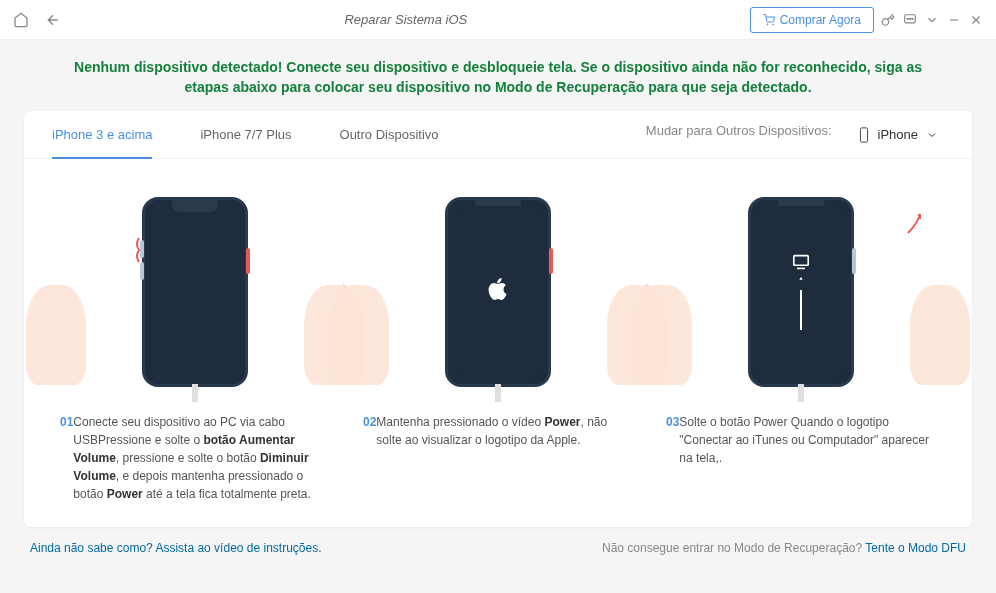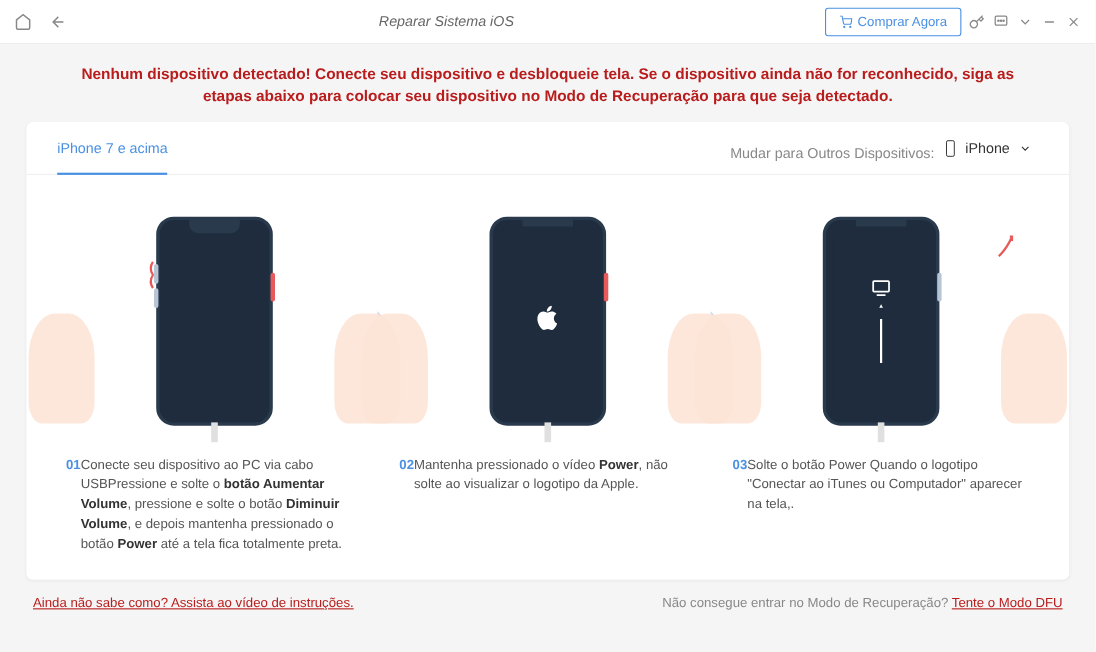--- a/index.html
+++ b/index.html
@@ -6,29 +6,29 @@
     body { font-family: -apple-system, BlinkMacSystemFont, "Segoe UI", Arial, sans-serif; background: #f5f5f5; width: 996px; height: 593px; overflow: hidden; }
     
     .titlebar { height: 40px; background: #fff; display: flex; align-items: center; padding: 0 12px; border-bottom: 1px solid #eee; }
     .titlebar-left { display: flex; align-items: center; gap: 14px; }
     .titlebar-icon { width: 18px; height: 18px; display: flex; align-items: center; justify-content: center; color: #888; cursor: pointer; }
     .titlebar-title { flex: 1; text-align: center; color: #666; font-size: 13px; font-style: italic; }
     .titlebar-right { display: flex; align-items: center; gap: 6px; }
     .buy-btn { border: 1px solid #4a90e2; color: #4a90e2; background: #fff; padding: 5px 12px; border-radius: 3px; font-size: 12px; display: flex; align-items: center; gap: 5px; cursor: pointer; }
     .win-icon { width: 16px; height: 16px; display: flex; align-items: center; justify-content: center; color: #888; cursor: pointer; }
     
-    .notice { padding: 18px 60px 14px; text-align: center; font-size: 14px; font-weight: 600; color: #b91c1c; line-height: 1.4; }
+    .notice { padding: 18px 60px 14px; text-align: center; font-size: 14px; font-weight: 600; color: #15803d; line-height: 1.4; }
     
     .card { background: #fff; margin: 0 24px; border-radius: 6px; box-shadow: 0 1px 3px rgba(0,0,0,0.05); padding: 0; }
     
     .tabs-row { display: flex; align-items: center; padding: 0 28px; border-bottom: 1px solid #f0f0f0; }
     .tab { padding: 16px 0; margin-right: 48px; font-size: 13px; color: #666; cursor: pointer; position: relative; }
     .tab.active { color: #4a90e2; }
     .tab.active::after { content: ''; position: absolute; bottom: -1px; left: 0; right: 0; height: 2px; background: #4a90e2; }
-    .device-switch { margin-left: auto; display: flex; align-items: flex-end; gap: 2px; font-size: 13px; color: #888; }
+    .device-switch { margin-left: auto; display: flex; align-items: flex-start; gap: 20px; font-size: 13px; color: #888; }
     .device-select { display: flex; align-items: center; gap: 8px; color: #333; cursor: pointer; padding: 4px 6px; }
     
     .steps { display: flex; align-items: flex-start; justify-content: space-between; padding: 30px 36px 24px; }
     .step { width: 270px; }
     .step-img { height: 206px; display: flex; align-items: center; justify-content: center; position: relative; margin-bottom: 18px; }
     .arrow { width: 30px; display: flex; align-items: center; justify-content: center; margin-top: 90px; }
     
     .phone { width: 106px; height: 190px; background: #1e2c3e; border-radius: 16px; position: relative; border: 3px solid #2a3a4d; }
     .phone-notch { position: absolute; top: 0; left: 50%; transform: translateX(-50%); width: 46px; height: 12px; background: #2a3a4d; border-radius: 0 0 8px 8px; }
     .phone-screen { position: absolute; top: 6px; left: 6px; right: 6px; bottom: 6px; background: #1e2c3e; border-radius: 10px; display: flex; flex-direction: column; align-items: center; justify-content: center; }
@@ -43,21 +43,21 @@
     .vol-up { left: -5px; top: 40px; }
     .vol-down { left: -5px; top: 62px; }
     .pwr-btn { position: absolute; right: -5px; top: 48px; width: 4px; height: 26px; background: #e85a5a; border-radius: 2px; }
     .red-accent { position: absolute; }
     
     .step-text { display: flex; font-size: 12px; line-height: 1.5; color: #555; }
     .step-num { color: #4a90e2; font-weight: 600; }
     .step-desc b { font-weight: 600; color: #333; }
     
     .footer { display: flex; justify-content: space-between; padding: 14px 30px 10px; font-size: 12px; }
-    .footer-link { color: #b91c1c; text-decoration: underline; cursor: pointer; }
+    .footer-link { color: #0369a1; cursor: pointer; }
     .footer-right { color: #888; }
   </style>
 </head>
 <body>
 
 <div class="titlebar">
   <div class="titlebar-left">
     <div class="titlebar-icon">
       <svg width="16" height="16" viewBox="0 0 24 24" fill="none" stroke="currentColor" stroke-width="2">
           <path d="M3 9l9-7 9 7v11a2 2 0 01-2 2H5a2 2 0 01-2-2z"></path>
@@ -108,21 +108,23 @@
           <line x1="6" y1="6" x2="18" y2="18"></line>
         </svg>
     </div>
   </div>
 </div>
 
 <div class="notice">Nenhum dispositivo detectado! Conecte seu dispositivo e desbloqueie tela. Se o dispositivo ainda não for reconhecido, siga as etapas abaixo para colocar seu dispositivo no Modo de Recuperação para que seja detectado.</div>
 
 <div class="card">
   <div class="tabs-row">
-    <div class="tab active">iPhone 7 e acima</div>
+    <div class="tab active">iPhone 3 e acima</div>
+    <div class="tab">iPhone 7/7 Plus</div>
+    <div class="tab">Outro Dispositivo</div>
     <div class="device-switch">
       <span>Mudar para Outros Dispositivos:</span>
       <div class="device-select">
         <svg width="12" height="16" viewBox="0 0 24 36" fill="none" stroke="currentColor" stroke-width="2">
             <rect x="4" y="2" width="16" height="32" rx="3"></rect>
           </svg>
         <span>iPhone</span>
         <svg width="12" height="12" viewBox="0 0 24 24" fill="none" stroke="currentColor" stroke-width="2">
             <polyline points="6 9 12 15 18 9"></polyline>
           </svg>

